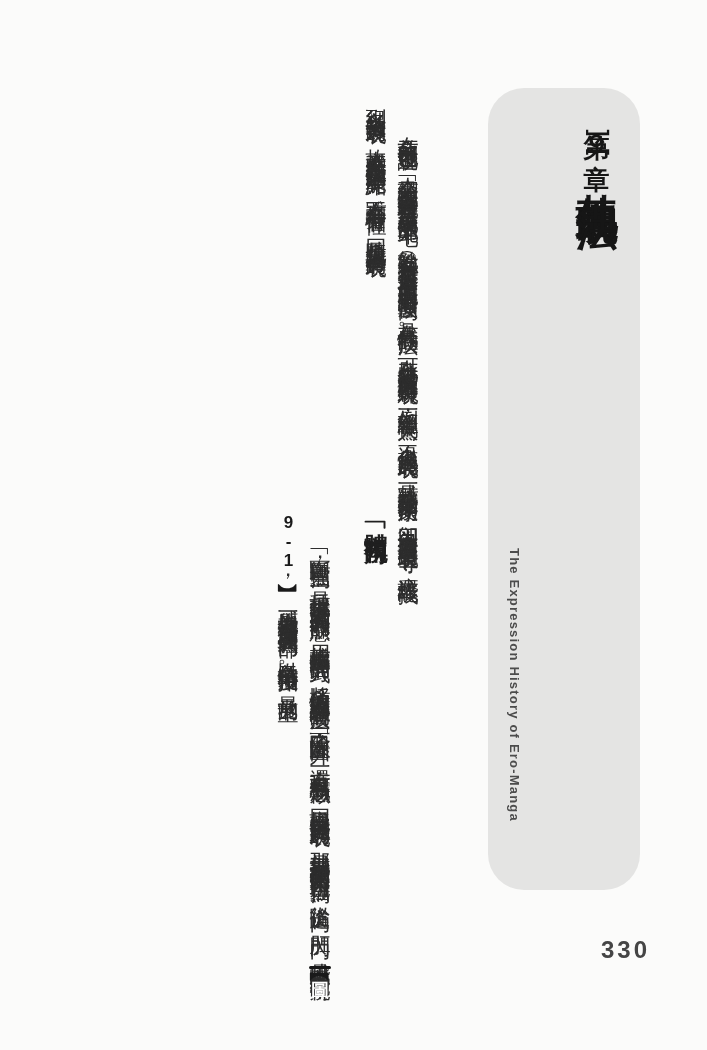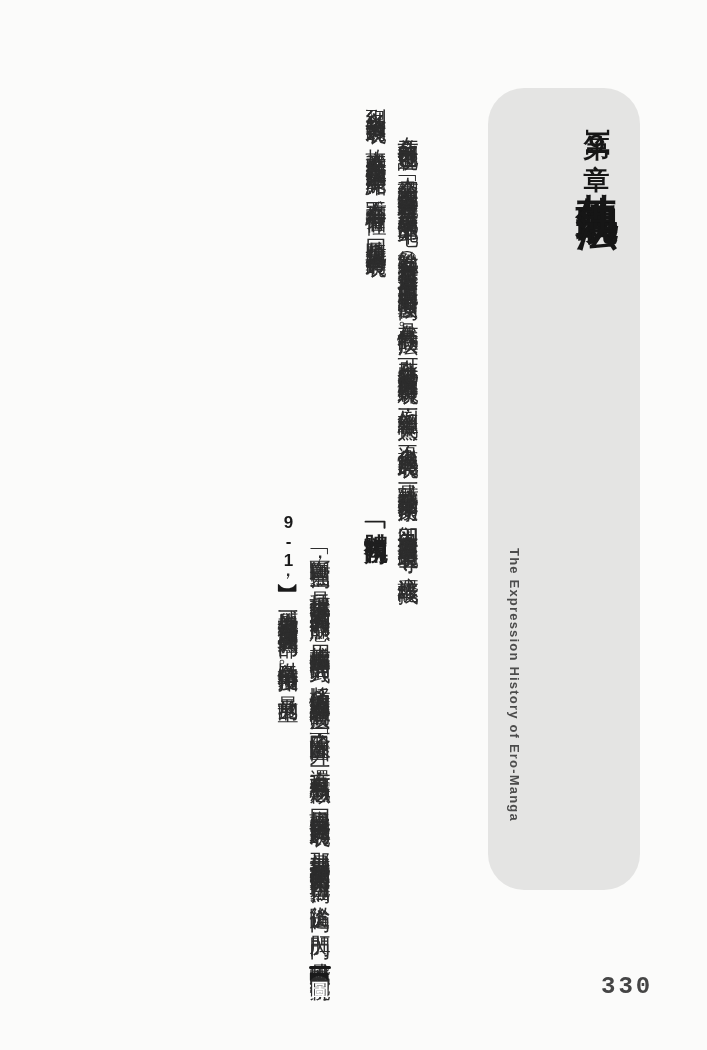--- a/index.html
+++ b/index.html
@@ -97,22 +97,22 @@
   }
   .figref-number {
     text-orientation: upright;
     font-size: 17px;
     letter-spacing: 0;
   }
 
   
   .page-number {
     position: absolute;
-    left: 601px; top: 973px;
-    font-family: Liberation Mono, monospace;
+    left: 601px; top: 936px;
+    font-family: Liberation Sans, sans-serif;
     font-size: 24px;
     font-weight: 700;
     letter-spacing: 3px;
     color: #454545;
   }
 </style>
 </head>
 <body>
 
 <div class="page">

